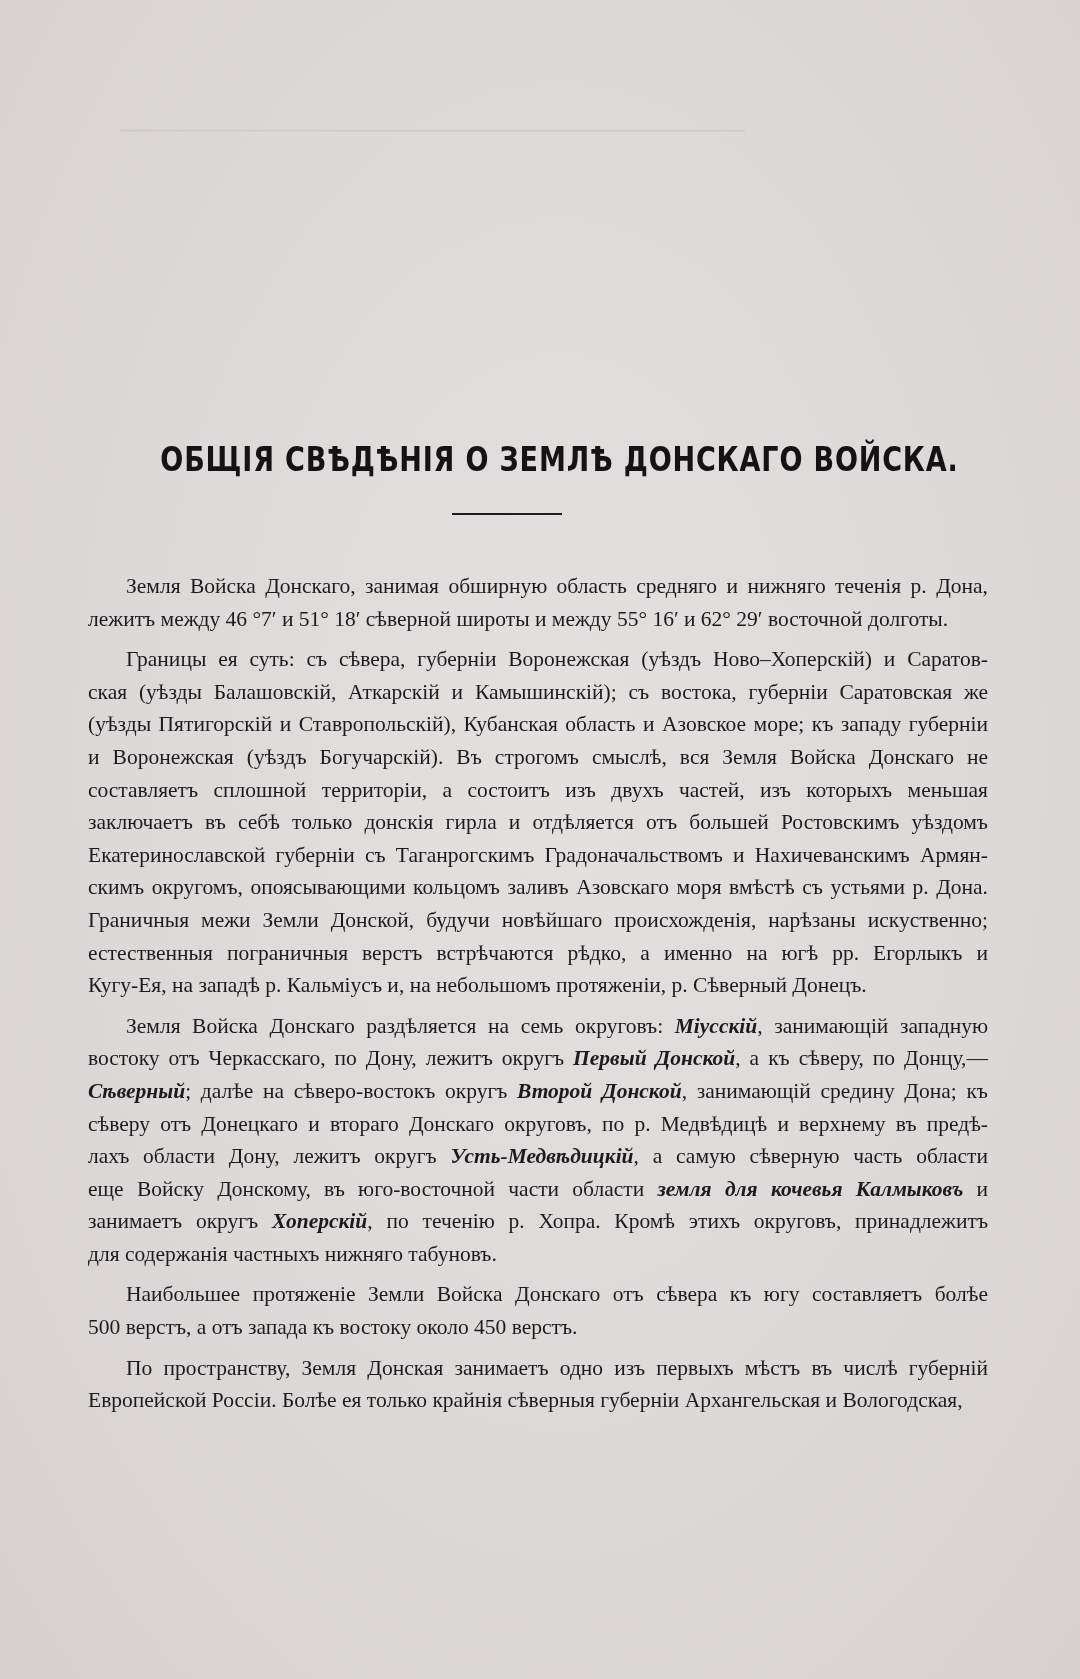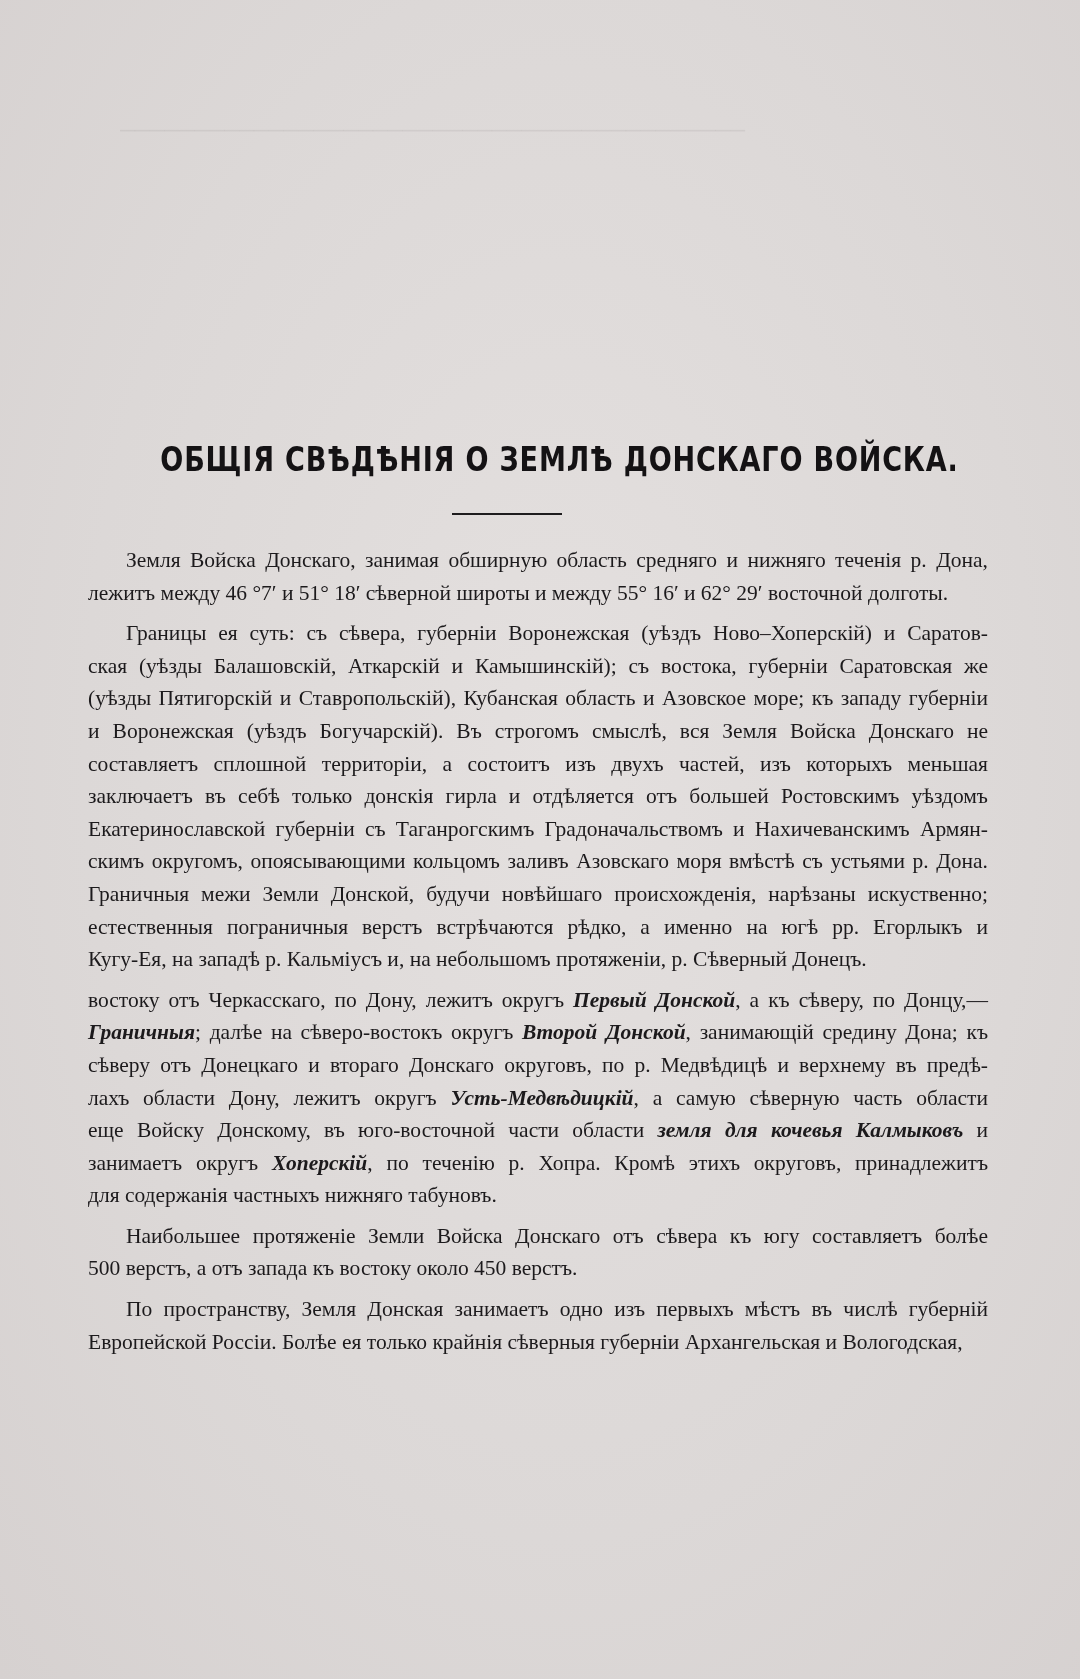--- a/index.html
+++ b/index.html
@@ -34,21 +34,21 @@
     position: absolute;
     left: 452px;
     top: 513px;
     width: 110px;
     height: 2px;
     background: #1e1c1e;
   }
   .body-text {
     position: absolute;
     left: 88px;
-    top: 544px;
+    top: 570px;
     width: 900px;
     font-family: "Liberation Serif", serif;
     font-size: 21.5px;
     line-height: 32.6px;
     color: #1c1a1c;
   }
   .line {
     display: block;
     white-space: nowrap;
     text-align: justify;
@@ -92,22 +92,23 @@
         <span class="line">составляетъ сплошной территоріи, а состоитъ изъ двухъ частей, изъ которыхъ меньшая</span>
         <span class="line">заключаетъ въ себѣ только донскія гирла и отдѣляется отъ большей Ростовскимъ уѣздомъ</span>
         <span class="line">Екатеринославской губерніи съ Таганрогскимъ Градоначальствомъ и Нахичеванскимъ Армян-</span>
         <span class="line">скимъ округомъ, опоясывающими кольцомъ заливъ Азовскаго моря вмѣстѣ съ устьями р. Дона.</span>
         <span class="line">Граничныя межи Земли Донской, будучи новѣйшаго происхожденія, нарѣзаны искуственно;</span>
         <span class="line">естественныя пограничныя верстъ встрѣчаются рѣдко, а именно на югѣ рр. Егорлыкъ и</span>
         <span class="line last">Кугу-Ея, на западѣ р. Кальміусъ и, на небольшомъ протяженіи, р. Сѣверный Донецъ.</span>
       </div>
       <div class="para-gap"></div>
       <div>
+        <span class="line indent">Земля Войска Донскаго раздѣляется на семь округовъ: <span class="it">Міусскій</span>, занимающій западную</span>
         <span class="line">востоку отъ Черкасскаго, по Дону, лежитъ округъ <span class="it">Первый Донской</span>, а къ сѣверу, по Донцу,—</span>
-        <span class="line"><span class="it">Граничныя</span>; далѣе на сѣверо-востокъ округъ <span class="it">Второй Донской</span>, занимающій средину Дона; къ</span>
+        <span class="line"><span class="it">Сѣверный</span>; далѣе на сѣверо-востокъ округъ <span class="it">Второй Донской</span>, занимающій средину Дона; къ</span>
         <span class="line">сѣверу отъ Донецкаго и втораго Донскаго округовъ, по р. Медвѣдицѣ и верхнему въ предѣ-</span>
         <span class="line">лахъ области Дону, лежитъ округъ <span class="it">Усть-Медвѣдицкій</span>, а самую сѣверную часть области</span>
         <span class="line">еще Войску Донскому, въ юго-восточной части области <span class="it">земля для кочевья Калмыковъ</span> и</span>
         <span class="line">занимаетъ округъ <span class="it">Хоперскій</span>, по теченію р. Хопра. Кромѣ этихъ округовъ, принадлежитъ</span>
         <span class="line last">для содержанія частныхъ нижняго табуновъ.</span>
       </div>
       <div class="para-gap"></div>
       <div>
         <span class="line indent">Наибольшее протяженіе Земли Войска Донскаго отъ сѣвера къ югу составляетъ болѣе</span>
         <span class="line last">500 верстъ, а отъ запада къ востоку около 450 верстъ.</span>

